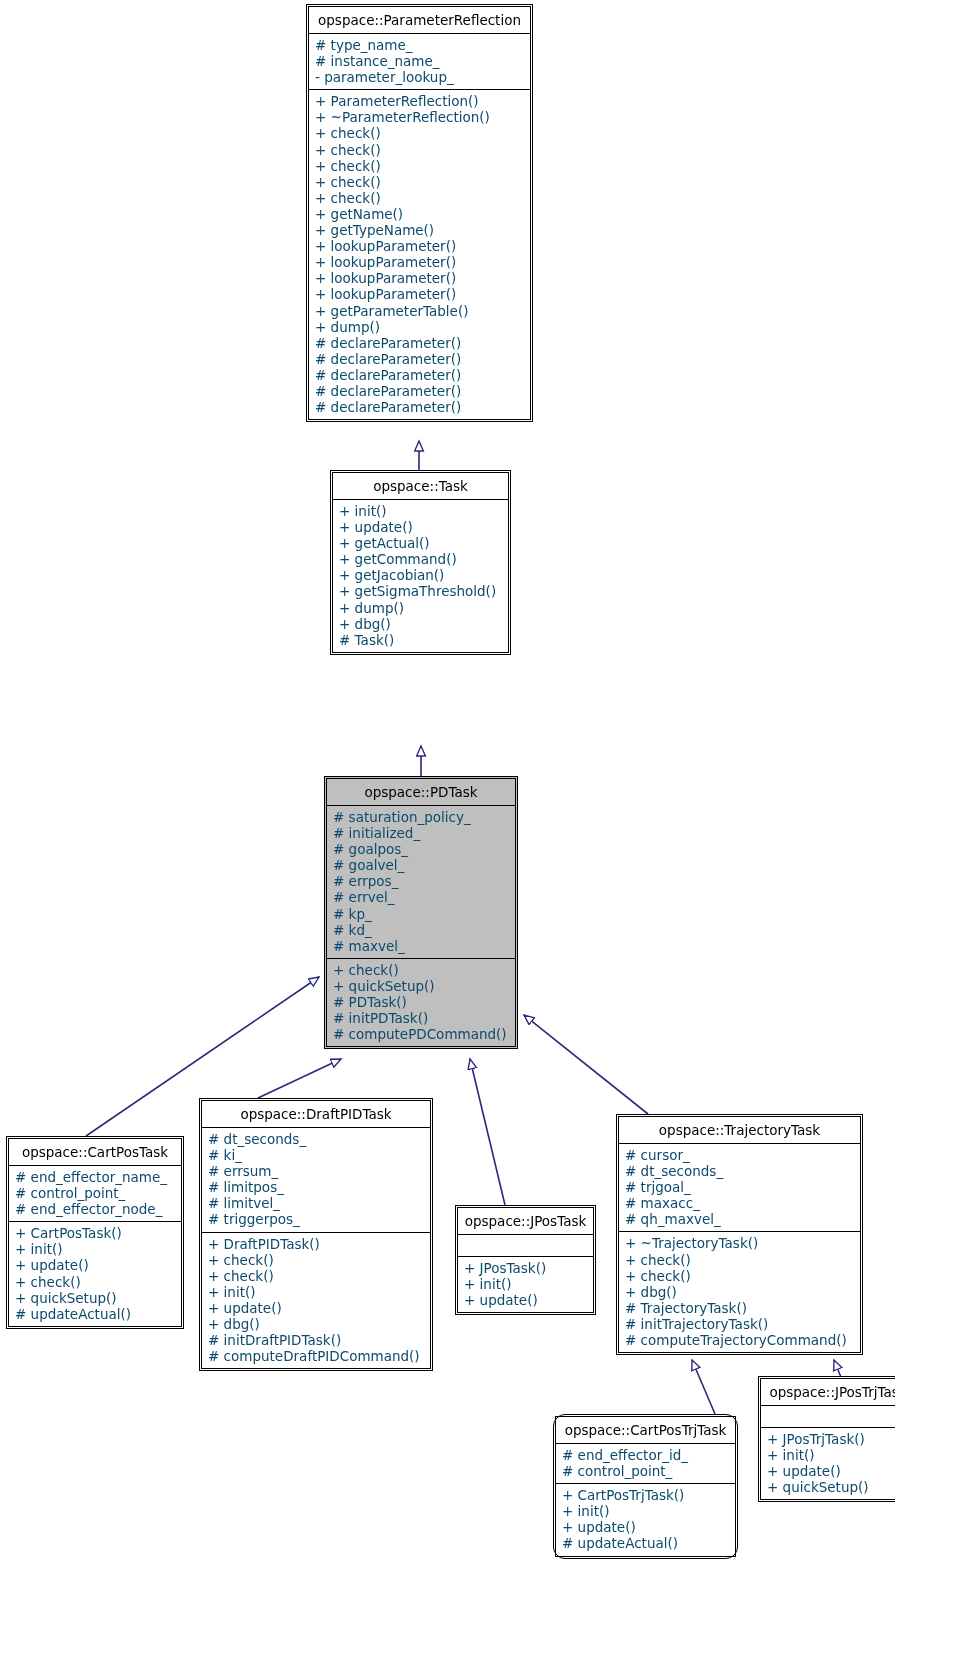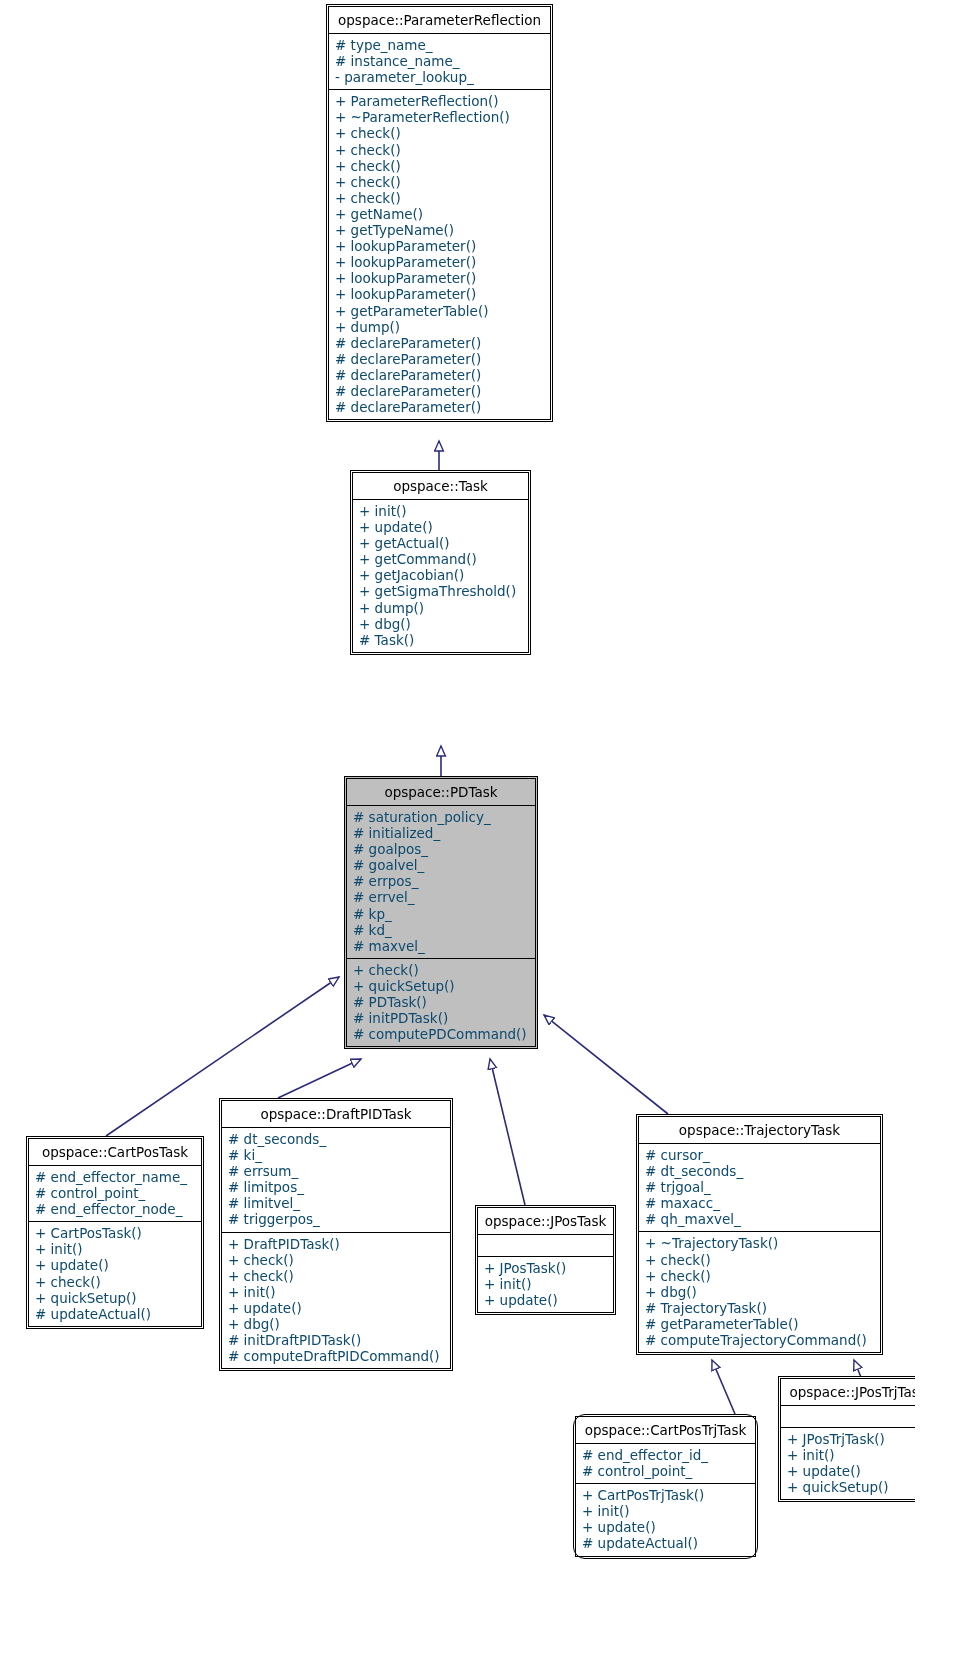--- a/index.html
+++ b/index.html
@@ -7,21 +7,20 @@
     padding: 0;
     background: #ffffff;
   }
   #canvas {
     position: relative;
     width: 895px;
     height: 1666px;
     background: #ffffff;
     font-family: "DejaVu Sans", "Liberation Sans", sans-serif;
     overflow: hidden;
-    margin-left: 20px;
   }
   svg.edges {
     position: absolute;
     left: 0;
     top: 0;
     width: 975px;
     height: 1666px;
     pointer-events: none;
   }
   .uml-class {
@@ -248,21 +247,21 @@
           <div class="row"># trjgoal_</div>
           <div class="row"># maxacc_</div>
           <div class="row"># qh_maxvel_</div>
         </div>
       <div class="cls-ops">
           <div class="row">+ ~TrajectoryTask()</div>
           <div class="row">+ check()</div>
           <div class="row">+ check()</div>
           <div class="row">+ dbg()</div>
           <div class="row"># TrajectoryTask()</div>
-          <div class="row"># getParameterTable()</div>
+          <div class="row"># initTrajectoryTask()</div>
           <div class="row"># computeTrajectoryCommand()</div>
         </div>
     </div>
   </div>
 
   <div class="uml-class" style="left:553px; top:1414px; width:185px;border-radius:12px;">
     <div class="uml-inner">
       <div class="cls-title">opspace::CartPosTrjTask</div>
       <div class="cls-attrs">
           <div class="row"># end_effector_id_</div>

